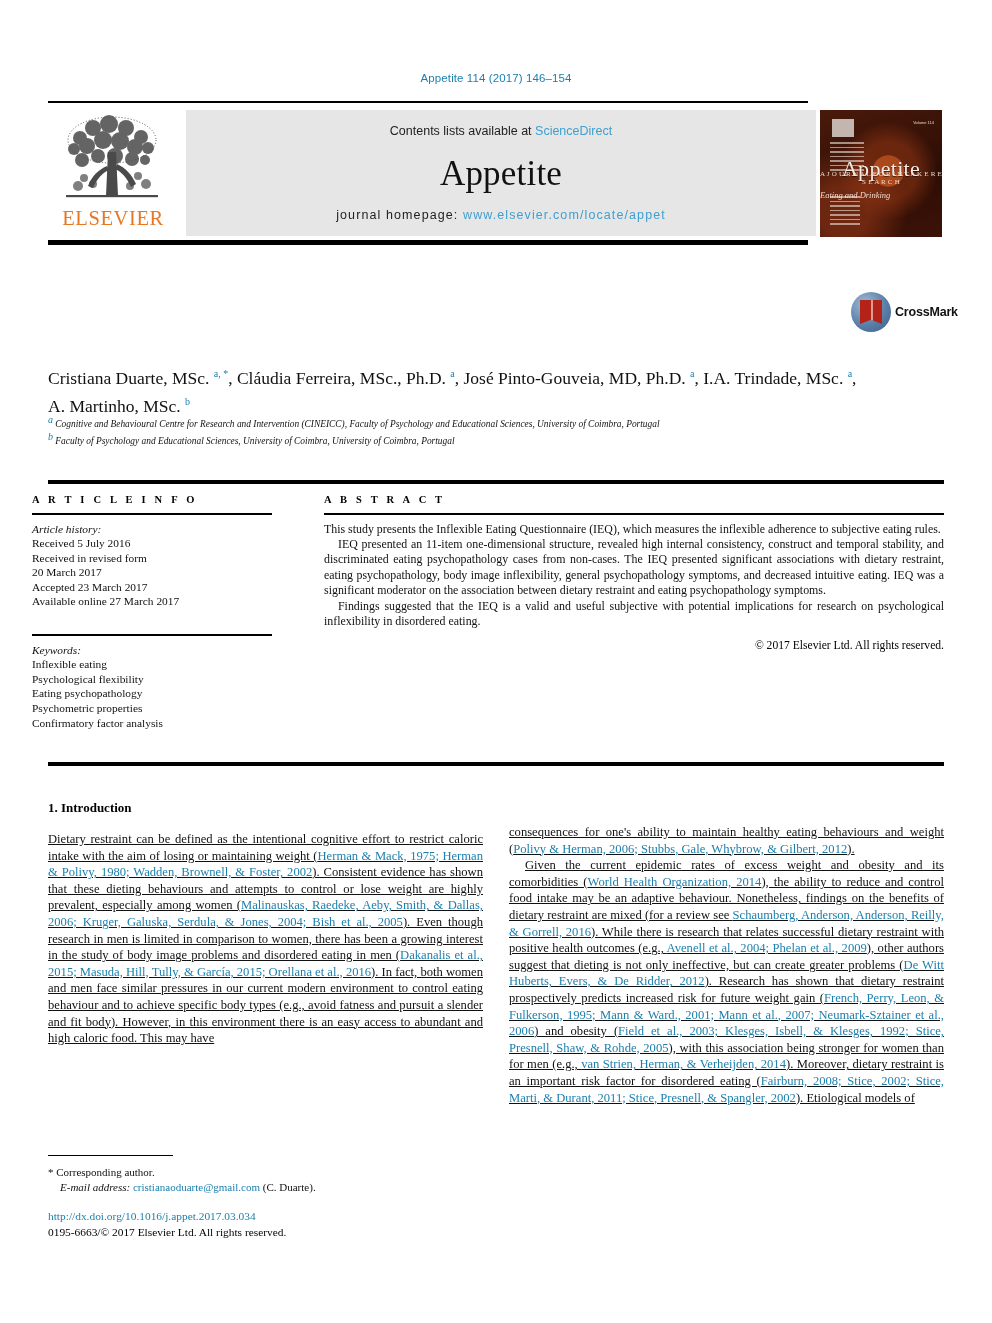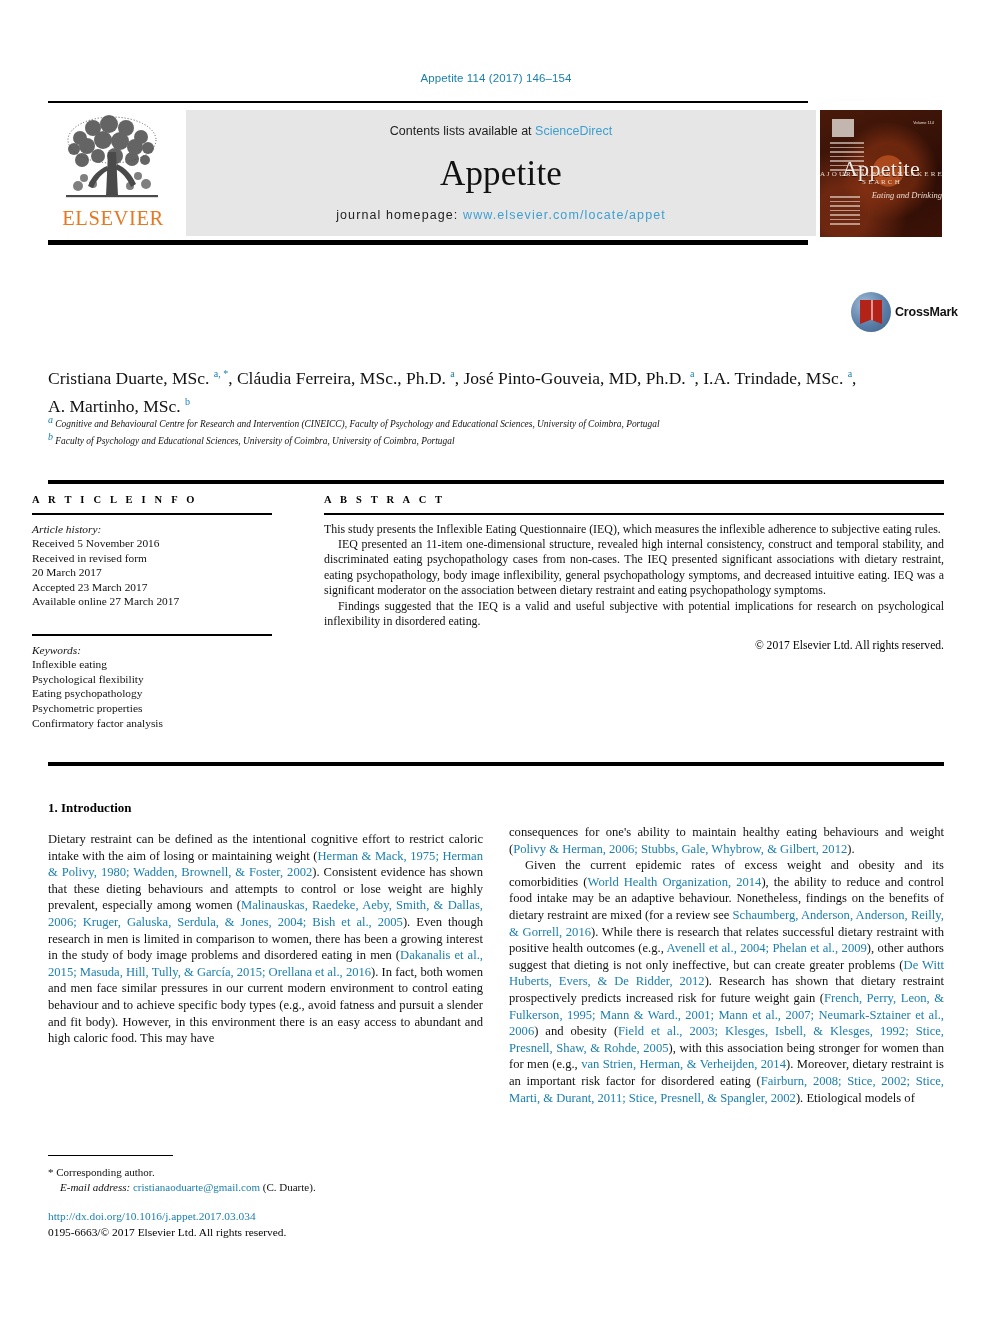--- a/index.html
+++ b/index.html
@@ -145,21 +145,21 @@
     text-align: center;
     color: #e8d8cc;
     font-family: "Liberation Serif", serif;
     font-size: 7px;
     letter-spacing: .2px;
   }
   .cover-sub2 {
     position: absolute;
     left: 0; top: 80px;
     width: 122px;
-    text-align: right;
+    text-align: left;
     color: #ead9cd;
     font-family: "Liberation Serif", serif;
     font-size: 8.5px;
     font-style: italic;
   }
   .cover-stamp {
     position: absolute;
     left: 12px; top: 9px;
     width: 22px; height: 18px;
     background: #d9d2cb;
@@ -328,20 +328,21 @@
     margin: 0 0 15px 0;
   }
   .bodytext {
     font-family: "Liberation Serif", serif;
     font-size: 12.6px;
     line-height: 16.6px;
     text-align: justify;
     color: #111;
     margin: 0;
     hyphens: auto;
+    text-decoration: underline;
   }
   .bodytext + .bodytext { text-indent: 16px; }
   .ref { color: #1b7fad; }
 
   
   .footnote {
     position: absolute;
     left: 48px; top: 1155px;
     width: 435px;
   }
@@ -466,21 +467,21 @@
   <div class="authors">Cristiana Duarte, MSc. <sup>a, *</sup>, Cláudia Ferreira, MSc., Ph.D. <sup>a</sup>, José Pinto-Gouveia, MD, Ph.D. <sup>a</sup>, I.A. Trindade, MSc. <sup>a</sup>, A. Martinho, MSc. <sup>b</sup></div>
   <div class="affil"><sup>a</sup> Cognitive and Behavioural Centre for Research and Intervention (CINEICC), Faculty of Psychology and Educational Sciences, University of Coimbra, Portugal<br><sup>b</sup> Faculty of Psychology and Educational Sciences, University of Coimbra, University of Coimbra, Portugal</div>
 
   <div class="rule-sep" style="top:480px; height:4px;"></div>
 
   <div class="info-col">
     <div class="col-head">A R T I C L E  I N F O</div>
     <div class="hr-thin"></div>
     <div class="info-block">
       <div class="lbl">Article history:</div>
-      <div>Received 5 November 2016</div>
+      <div>Received 5 July 2016</div>
       <div>Received in revised form</div>
       <div>20 March 2017</div>
       <div>Accepted 23 March 2017</div>
       <div>Available online 27 March 2017</div>
     </div>
     <div class="kw-gap"></div>
     <div class="hr-thin"></div>
     <div class="info-block">
       <div class="lbl">Keywords:</div>
       <div>Inflexible eating</div>

